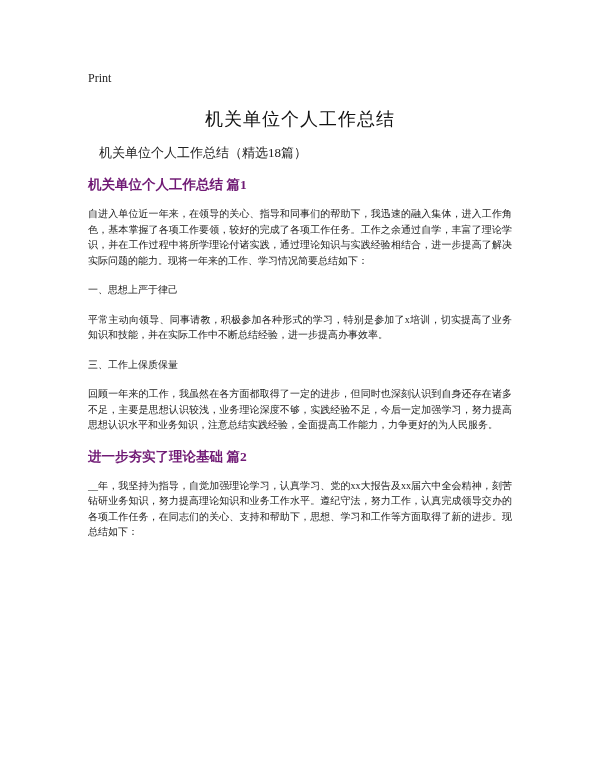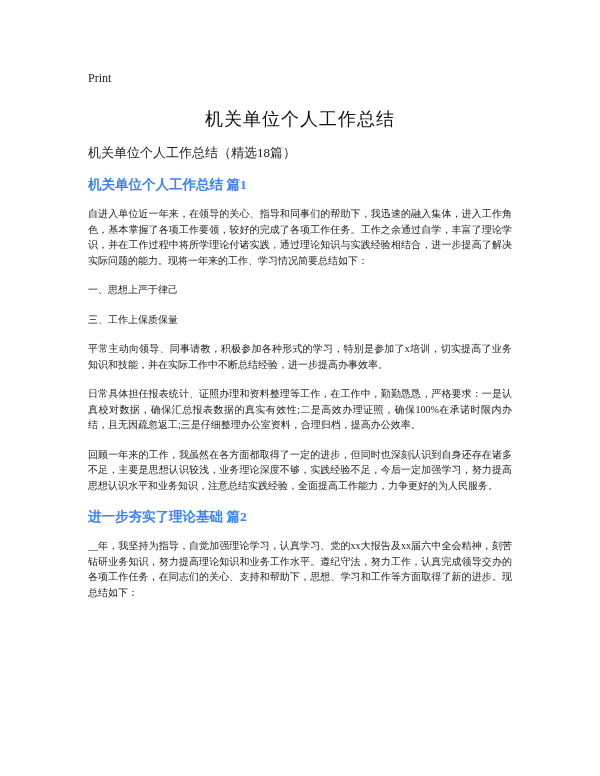--- a/index.html
+++ b/index.html
@@ -34,28 +34,28 @@
     line-height: 24px;
     font-weight: normal;
     text-align: center;
     color: #111111;
     letter-spacing: 1px;
     margin: 12px 0 14px 0;
   }
   .doc-subtitle {
     font-size: 13px;
     line-height: 16px;
-    margin: 0 0 13px 0;
+    margin: 0 0 13px 11px;
     color: #222222;
   }
   .section-heading {
     font-size: 13.5px;
     line-height: 17px;
     font-weight: bold;
-    color: #3b82f6;
+    color: #701a75;
     margin: 15px 0 13px 0;
   }
   .para {
     font-size: 10px;
     line-height: 15.5px;
     margin: 0 0 14px 0;
     text-align: justify;
     color: #212121;
     word-break: break-all;
   }
@@ -69,23 +69,22 @@
 
   <h1 class="doc-title">机关单位个人工作总结</h1>
 
   <div class="doc-subtitle">机关单位个人工作总结（精选18篇）</div>
 
   
   <h2 class="section-heading">机关单位个人工作总结 篇1</h2>
 
   <p class="para">自进入单位近一年来，在领导的关心、指导和同事们的帮助下，我迅速的融入集体，进入工作角色，基本掌握了各项工作要领，较好的完成了各项工作任务。工作之余通过自学，丰富了理论学识，并在工作过程中将所学理论付诸实践，通过理论知识与实践经验相结合，进一步提高了解决实际问题的能力。现将一年来的工作、学习情况简要总结如下：</p>
   <p class="para">一、思想上严于律己</p>
+  <p class="para">平常主动向领导、同事请教，积极参加各种形式的学习，特别是参加了x培训，切实提高了业务知识和技能，并在实际工作中不断总结经验，进一步提高办事效率。</p>
   <p class="para">三、工作上保质保量</p>
-  <p class="para">平常主动向领导、同事请教，积极参加各种形式的学习，特别是参加了x培训，切实提高了业务知识和技能，并在实际工作中不断总结经验，进一步提高办事效率。</p>
-  <p class="para">日常具体担任报表统计、证照办理和资料整理等工作，在工作中，勤勤恳恳，严格要求：一是认真校对数据，确保汇总报表数据的真实有效性;二是高效办理证照，确保100%在承诺时限内办结，且无因疏忽返工;三是仔细整理办公室资料，合理归档，提高办公效率。</p>
   <p class="para">回顾一年来的工作，我虽然在各方面都取得了一定的进步，但同时也深刻认识到自身还存在诸多不足，主要是思想认识较浅，业务理论深度不够，实践经验不足，今后一定加强学习，努力提高思想认识水平和业务知识，注意总结实践经验，全面提高工作能力，力争更好的为人民服务。</p>
 
   
   <h2 class="section-heading">进一步夯实了理论基础 篇2</h2>
 
   <p class="para">__年，我坚持为指导，自觉加强理论学习，认真学习、党的xx大报告及xx届六中全会精神，刻苦钻研业务知识，努力提高理论知识和业务工作水平。遵纪守法，努力工作，认真完成领导交办的各项工作任务，在同志们的关心、支持和帮助下，思想、学习和工作等方面取得了新的进步。现总结如下：</p>
   
 
 </div>
 

